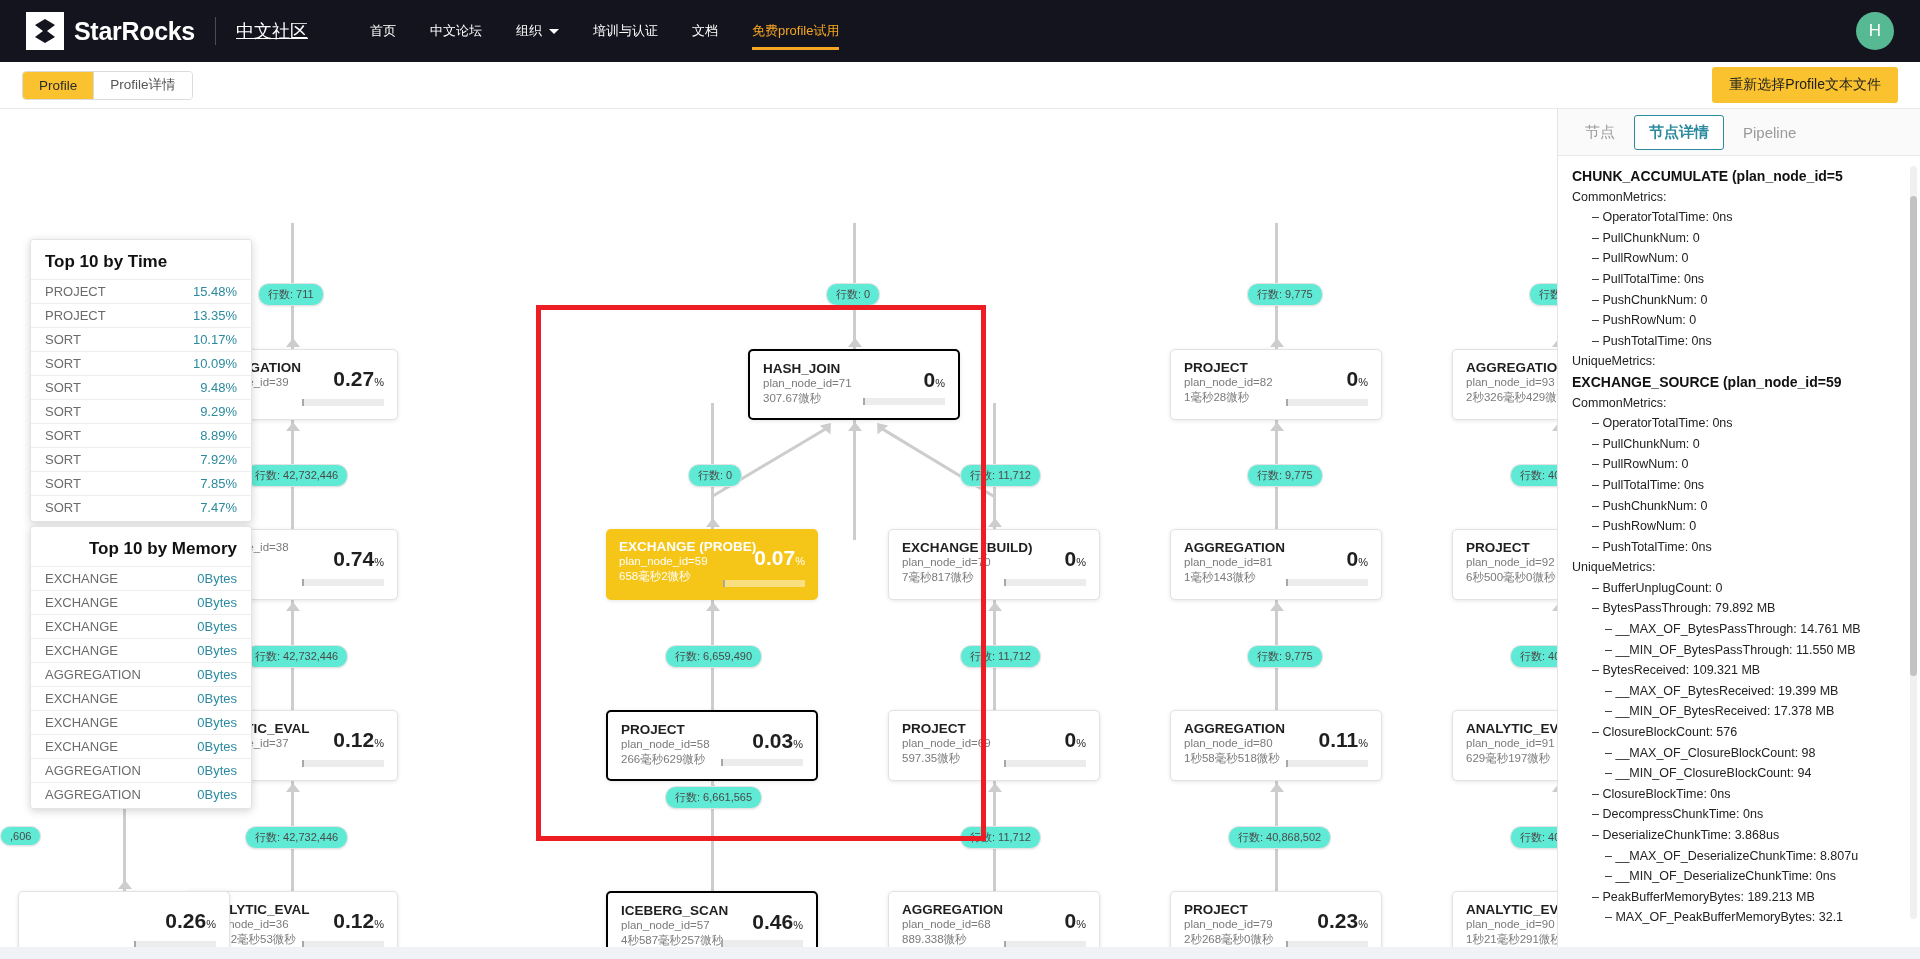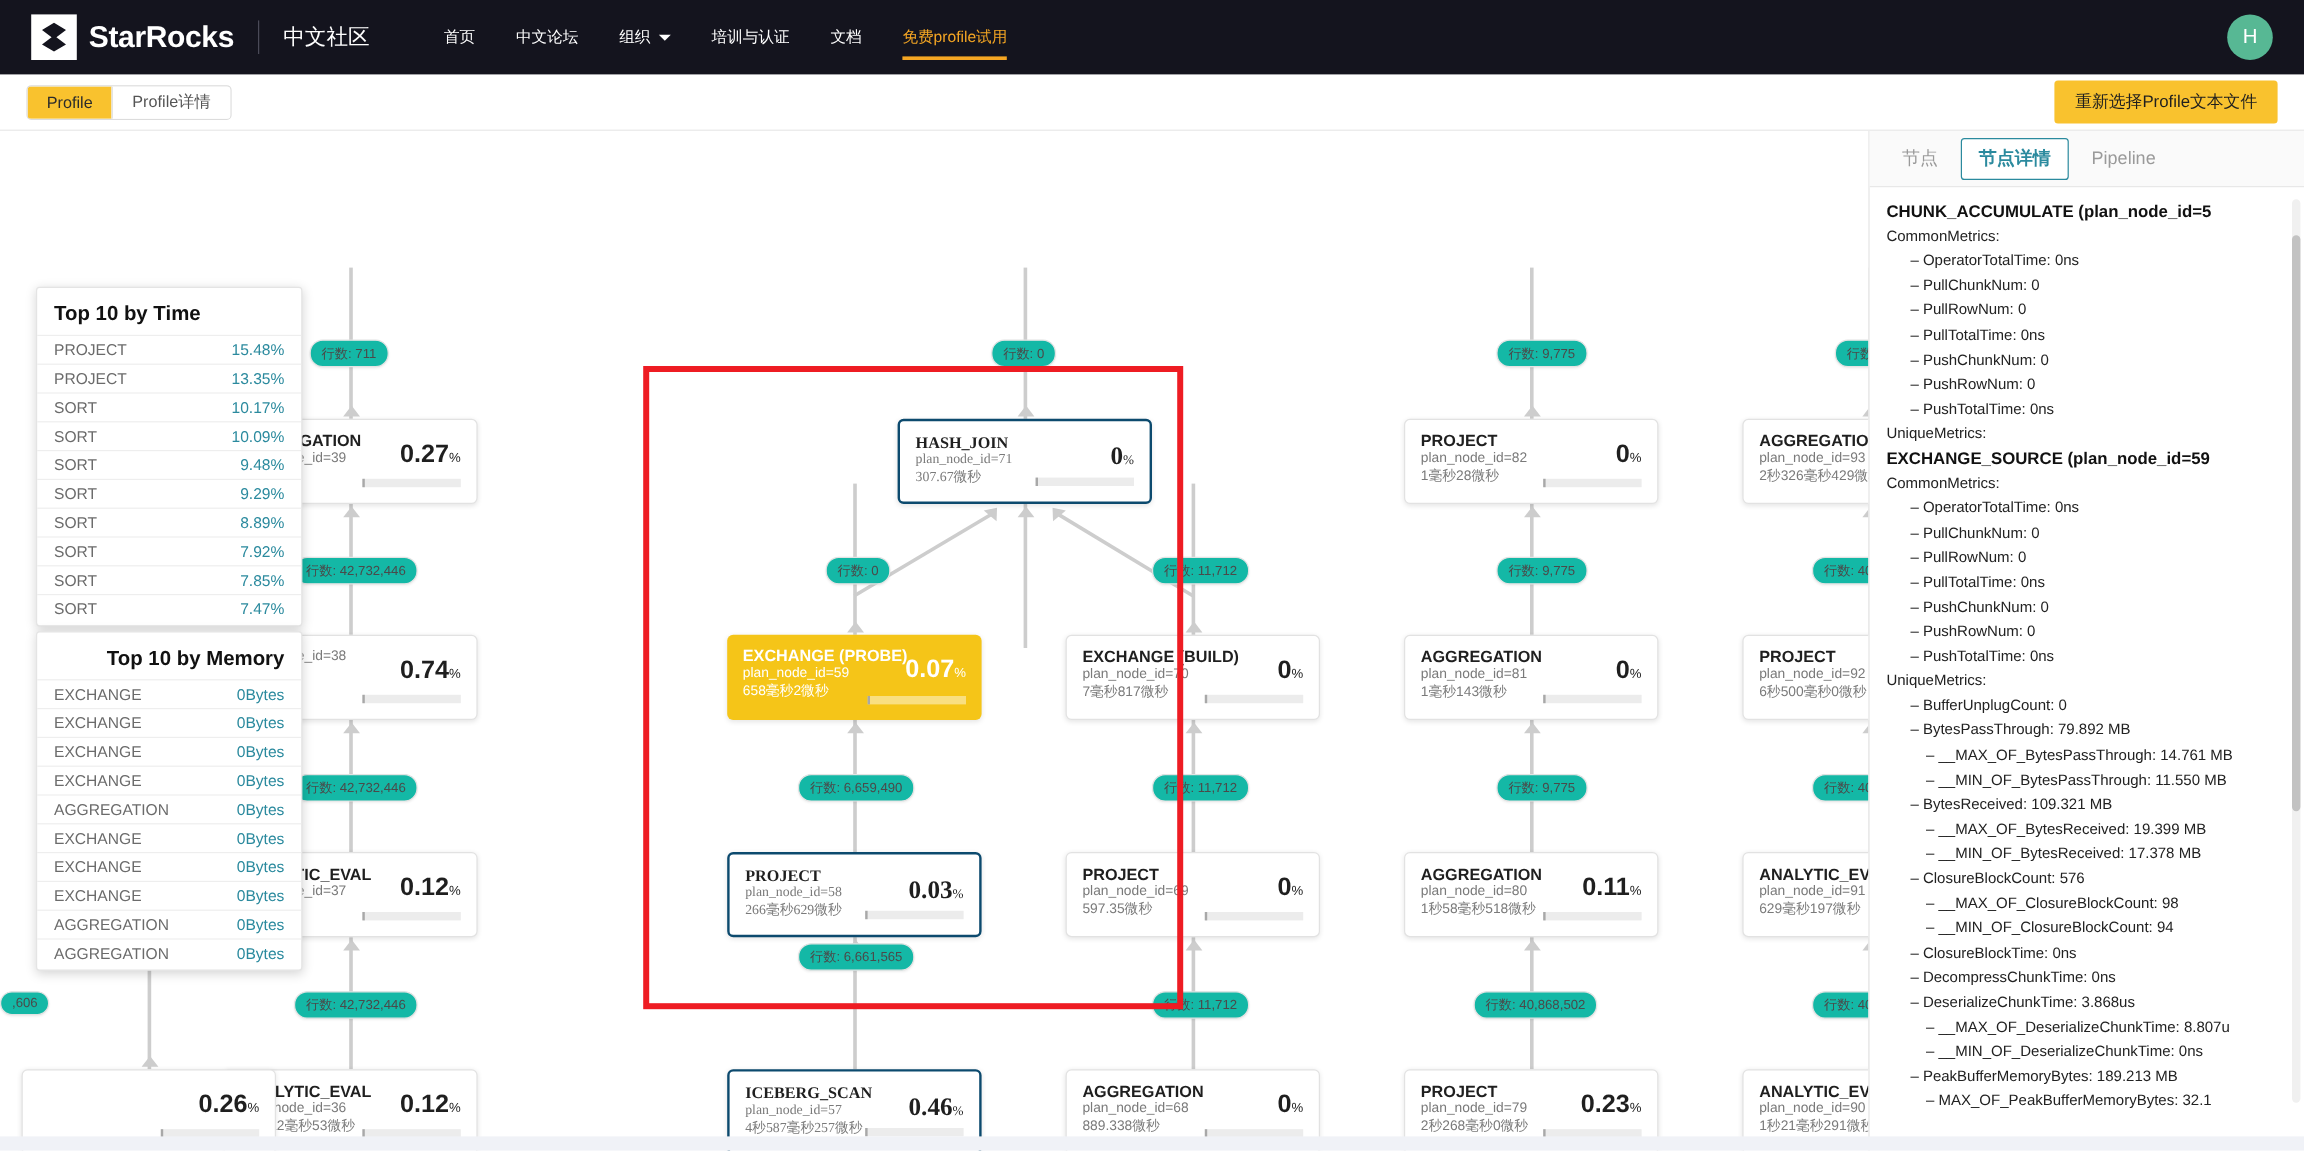--- a/index.html
+++ b/index.html
@@ -28,21 +28,21 @@
     display: flex; align-items: center; justify-content: center;
     color: #14141e;
     font-weight: bold;
   }
   .logo-text {
     color: #ffffff; font-size: 25px; font-weight: bold; letter-spacing: -0.3px;
   }
   .nav-div {
     width: 1px; height: 28px; background: #4a4a58; margin: 0 20px;
   }
-  .nav-sub { color: #ffffff; font-size: 18px; }
+  .nav-sub { color: #ffffff; font-size: 18px; text-decoration: underline; }
   #nav-links { display: flex; align-items: center; gap: 34px; margin-left: 62px; }
   .nav-link {
     color: #ffffff; font-size: 13px; cursor: pointer; position: relative;
     padding: 20px 0; white-space: nowrap;
   }
   .nav-link.caret::after {
     content: ""; display: inline-block; margin-left: 7px;
     border-left: 5px solid transparent; border-right: 5px solid transparent;
     border-top: 5px solid #fff; vertical-align: middle;
   }
@@ -106,21 +106,21 @@
 
   .node {
     position: absolute;
     width: 212px; height: 71px;
     background: #ffffff;
     border: 1px solid #e2e2e2;
     border-radius: 5px;
     box-shadow: 0 1px 4px rgba(0,0,0,0.10);
     padding: 10px 13px 0 13px;
   }
-  .node.hl { border: 2px solid #0c4a6e; font-family: Liberation Serif, serif; }
+  .node.hl { border: 2px solid #000000; }
   .node.fill {
     background: #f5c518; border: none;
   }
   .node .ntitle {
     font-size: 13.5px; font-weight: bold; color: #1f1f1f;
     line-height: 15px; white-space: nowrap;
   }
   .node.fill .ntitle { color: #ffffff; }
   .node .nid, .node .ntime {
     font-size: 11.5px; color: #7a7a7a; line-height: 15px; white-space: nowrap;
@@ -145,21 +145,21 @@
     position: absolute; width: 3px; background: #cdcdcd;
   }
   .arrowhead {
     position: absolute; width: 0; height: 0;
     border-left: 7px solid transparent;
     border-right: 7px solid transparent;
     border-bottom: 9px solid #cdcdcd;
   }
   .edgelabel {
     position: absolute;
-    background: #14b8a6;
+    background: #5eead4;
     border: 1px solid #e3e3e3;
     border-radius: 11px;
     font-size: 11px; color: #4a4a4a;
     padding: 3px 9px;
     white-space: nowrap;
     box-shadow: 0 1px 2px rgba(0,0,0,0.07);
   }
 
   #redbox {
     position: absolute;

